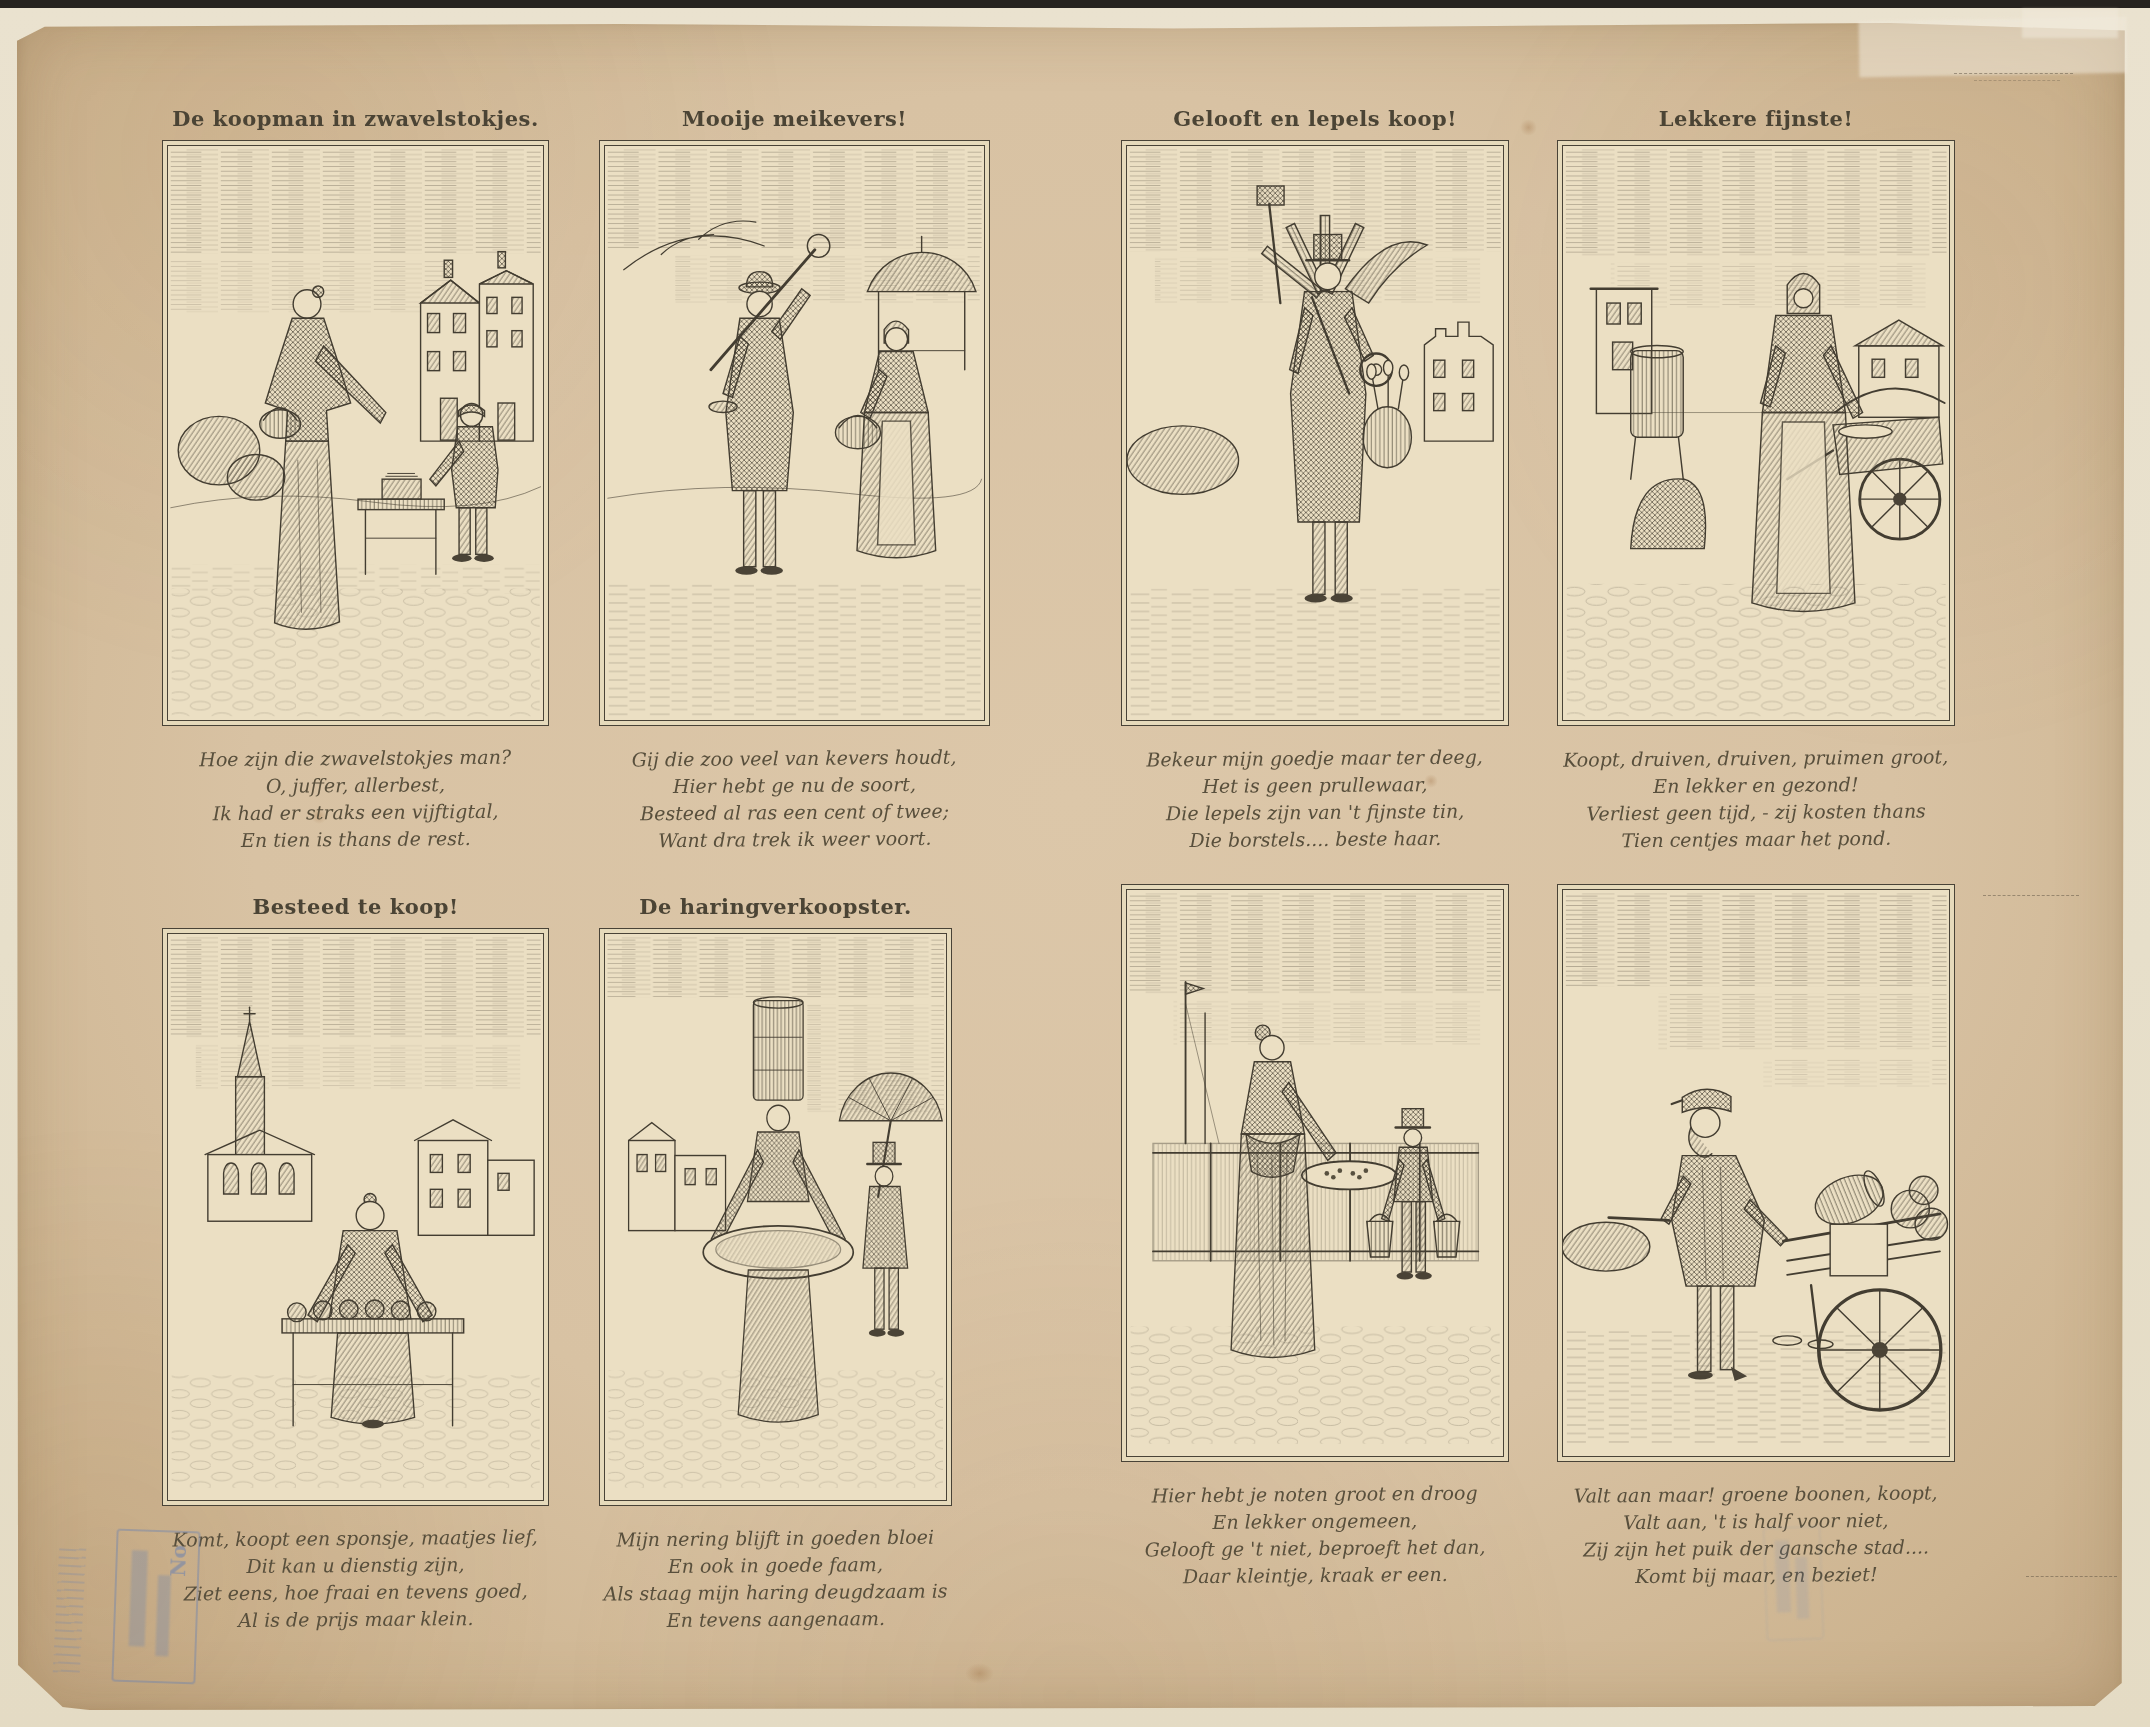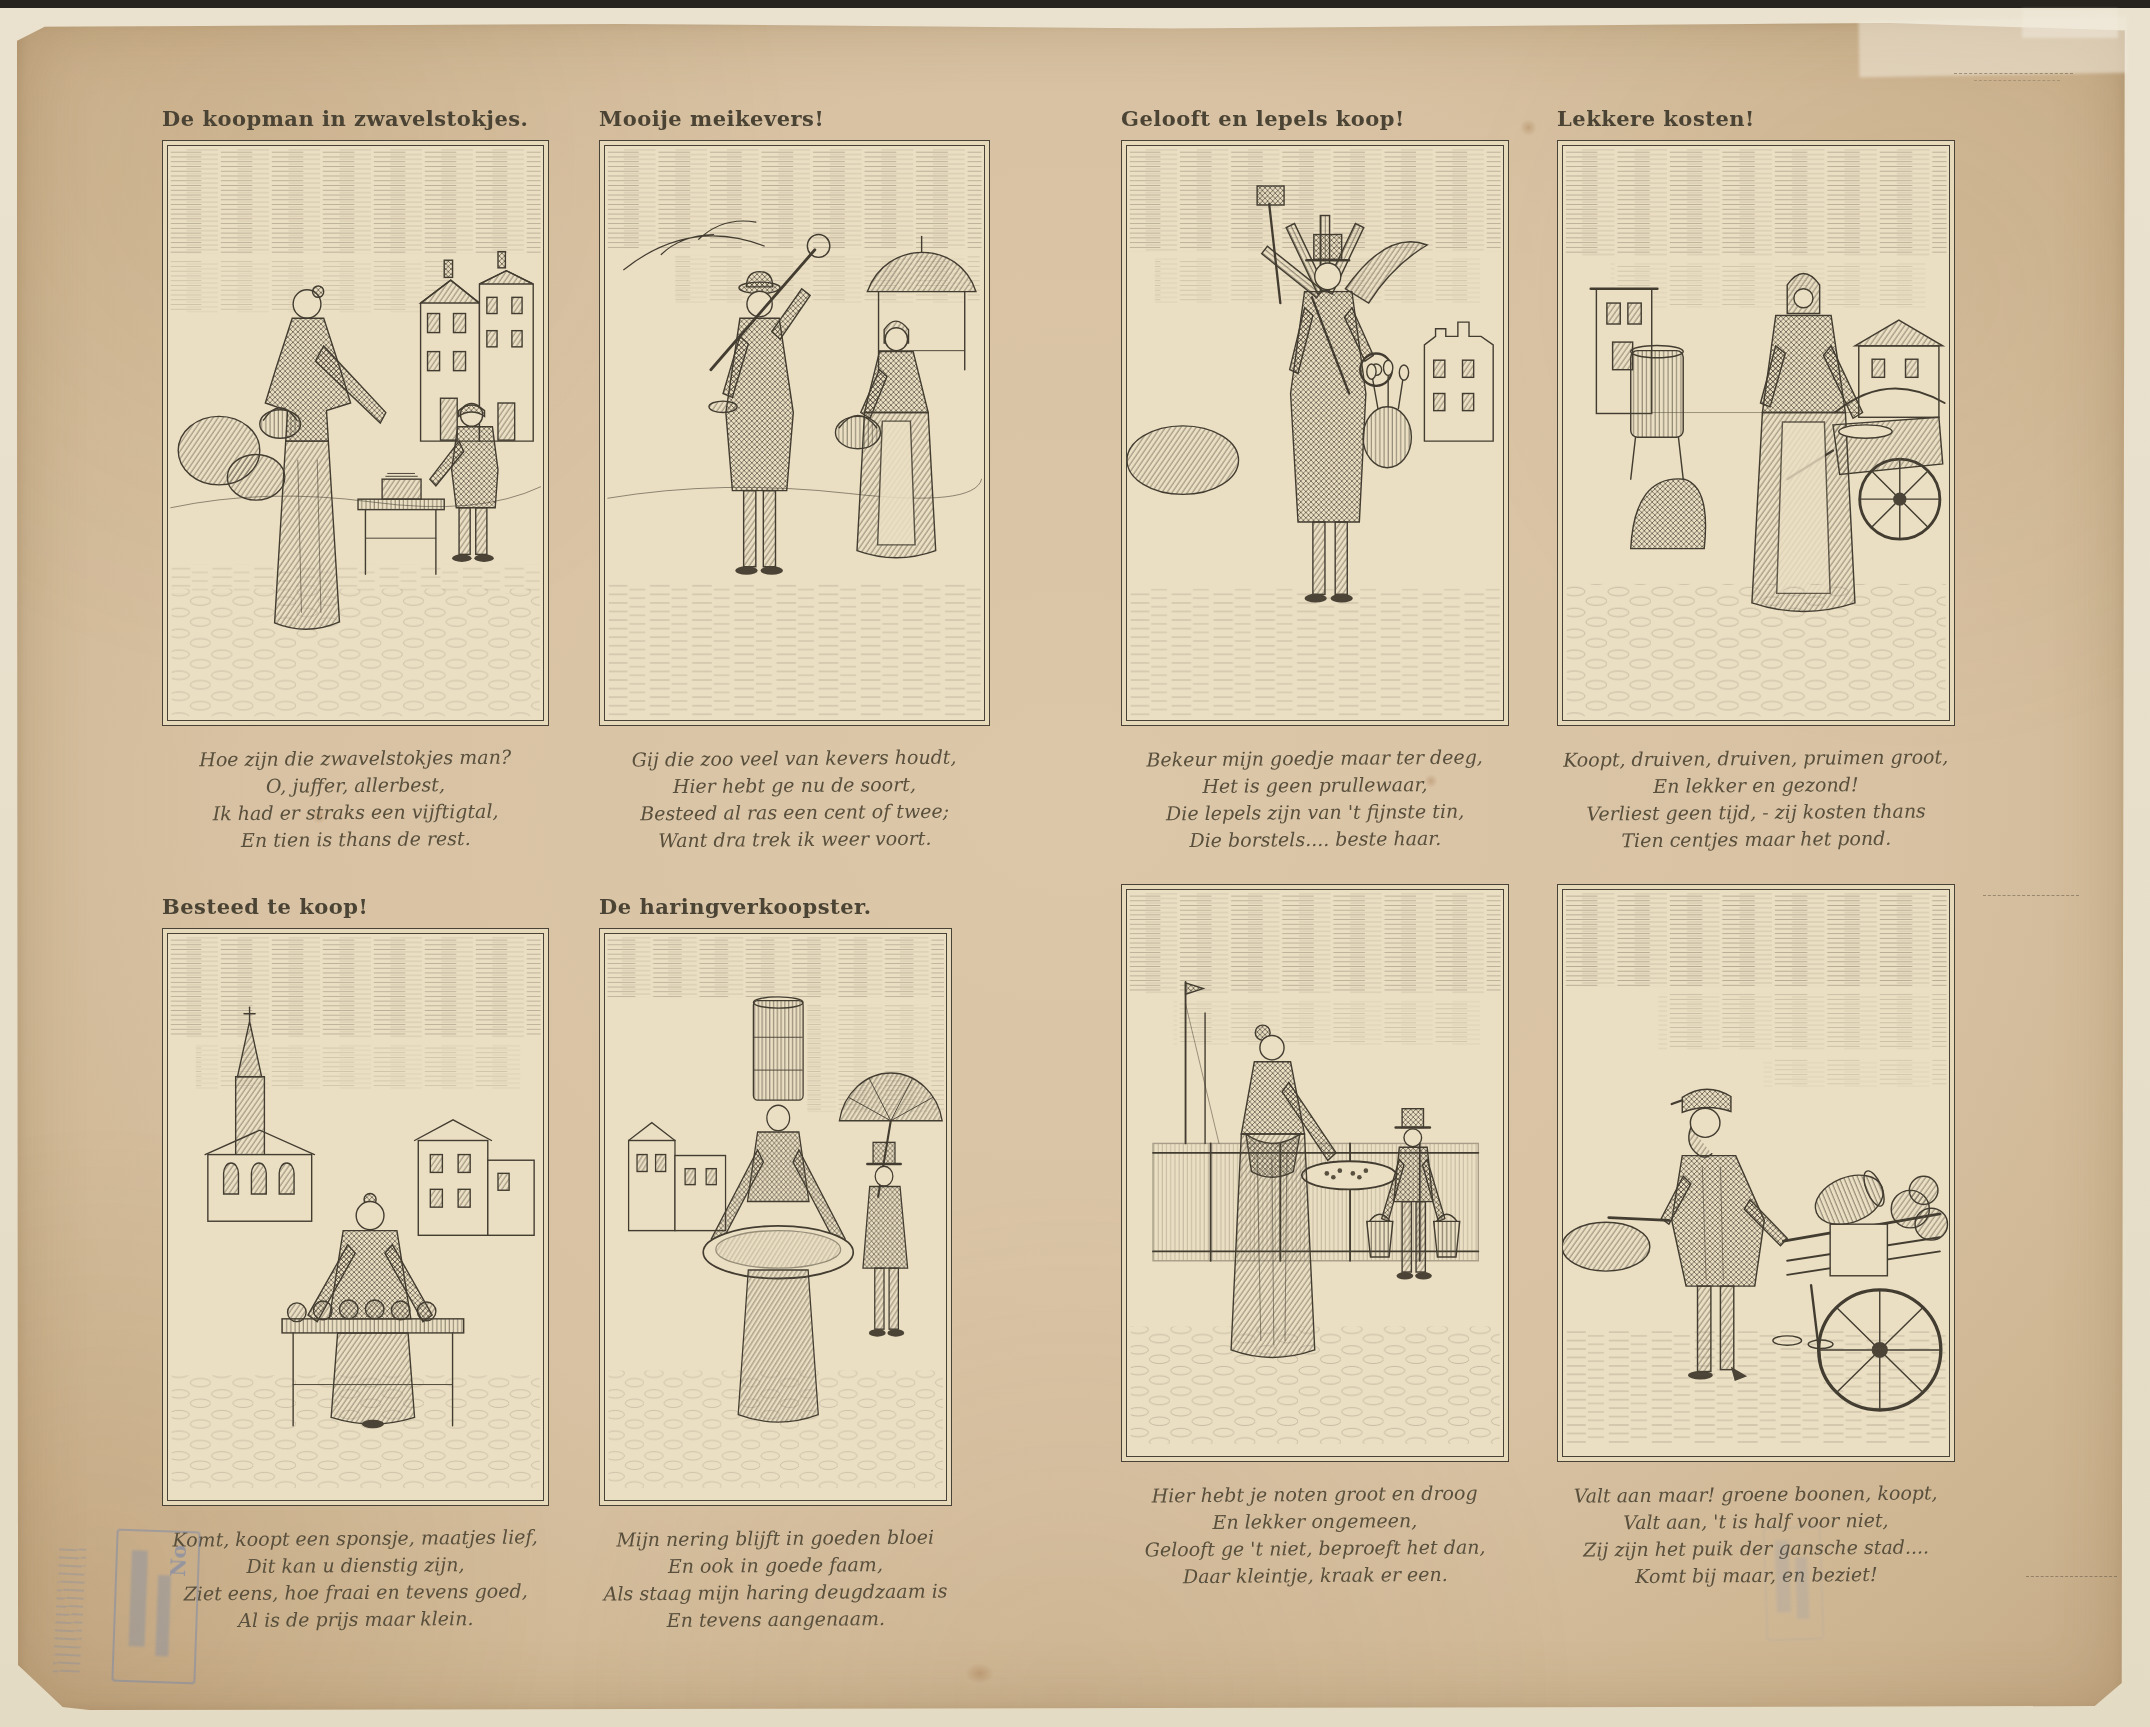--- a/index.html
+++ b/index.html
@@ -16,21 +16,21 @@
          background:
           radial-gradient(circle at 12% 8%, rgba(166,124,78,.16), transparent 22%),
           radial-gradient(circle at 90% 16%, rgba(166,124,78,.14), transparent 20%),
           radial-gradient(circle at 50% 99%, rgba(150,108,62,.18), transparent 26%),
           radial-gradient(circle at 4% 92%, rgba(150,108,62,.2), transparent 18%);}
   .tape{position:absolute;background:rgba(240,234,219,.55);filter:blur(1.4px);}
   .fox{position:absolute;border-radius:50%;
        background:radial-gradient(rgba(148,98,52,.30),rgba(148,98,52,0) 70%);}
   .pencil-dash{position:absolute;border-top:1.4px dashed rgba(92,82,66,.5);}
   .panel{position:absolute;}
-  .t{margin:0;height:44px;line-height:46px;
+  .t{margin:0;height:44px;line-height:46px;text-align:center;
      font-family:"DejaVu Serif",serif;font-weight:bold;font-size:21px;
      letter-spacing:0.5px;color:#4b4435;}
   .frame{border:1.9px solid #494337;padding:3.8px;background:#e6dabb;}
   .scene{border:1.4px solid #494337;font-size:0;background:#ebdfc3;}
   .scene svg{display:block;width:100%;}
   .cap{margin-top:19px;text-align:center;font-family:"DejaVu Serif",serif;
        font-style:italic;font-size:19px;color:#584f3c;transform:rotate(-.5deg);}
   .cl{line-height:27px;white-space:nowrap;}
   
   #stamp{position:absolute;left:114px;top:1530px;width:80px;height:149px;
@@ -255,21 +255,21 @@
       </div>
     <div class="cap">
       <div class="cl">Bekeur mijn goedje maar ter deeg,</div>
       <div class="cl">Het is geen prullewaar,</div>
       <div class="cl">Die lepels zijn van 't fijnste tin,</div>
       <div class="cl">Die borstels.... beste haar.</div>
     </div>
   </section>
 
   <section class="panel" style="left:1557px;top:96px;width:398px">
-    <h2 class="t">Lekkere kosten!</h2>
+    <h2 class="t">Lekkere fijnste!</h2>
     <div class="frame">
         <div class="scene">
       <svg viewBox="0 0 810 1206" height="574" preserveAspectRatio="none">
         <g stroke="#433d31" stroke-width="3" fill="none" stroke-linecap="round">
           <rect x="6" y="6" width="798" height="225" fill="url(#psky)" opacity=".5" stroke="none"></rect>
           <rect x="100" y="245" width="660" height="95" fill="url(#psky)" opacity=".28" stroke="none"></rect>
           <rect x="70" y="300" width="116" height="262" fill="#ebdfc3"></rect>
           <line x1="58" y1="300" x2="198" y2="300" stroke-width="5"></line>
           <rect x="92" y="330" width="28" height="44" fill="url(#ph)"></rect>
               <rect x="136" y="330" width="28" height="44" fill="url(#ph)"></rect>

